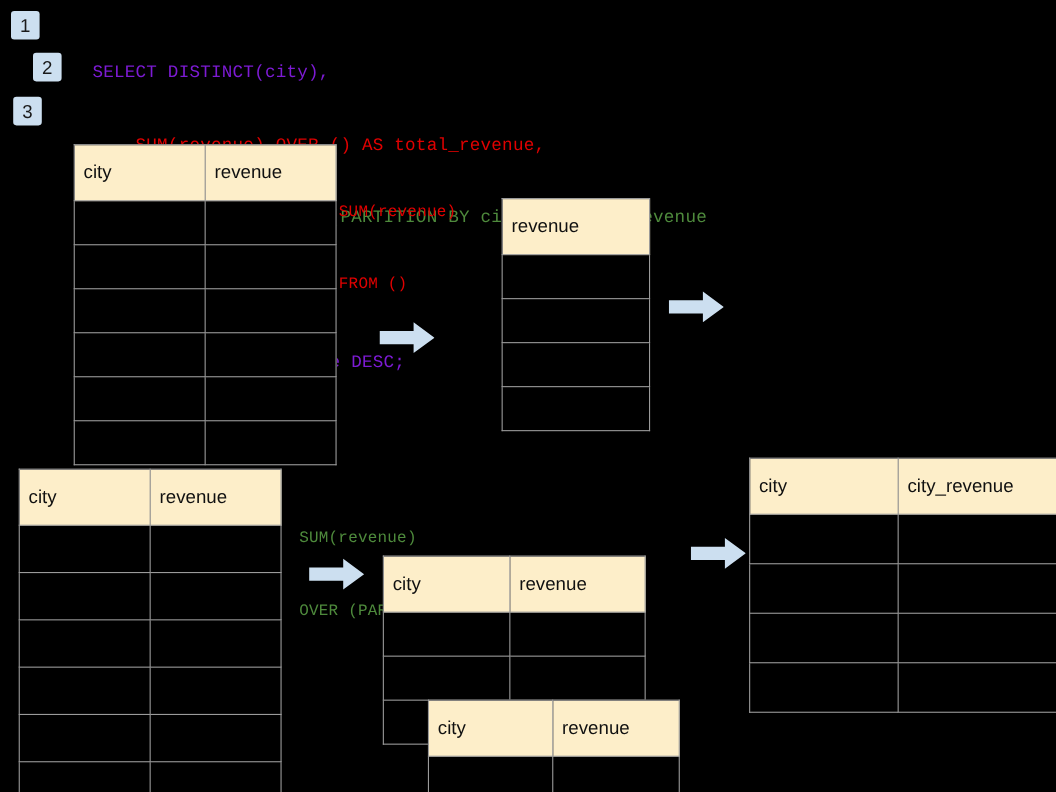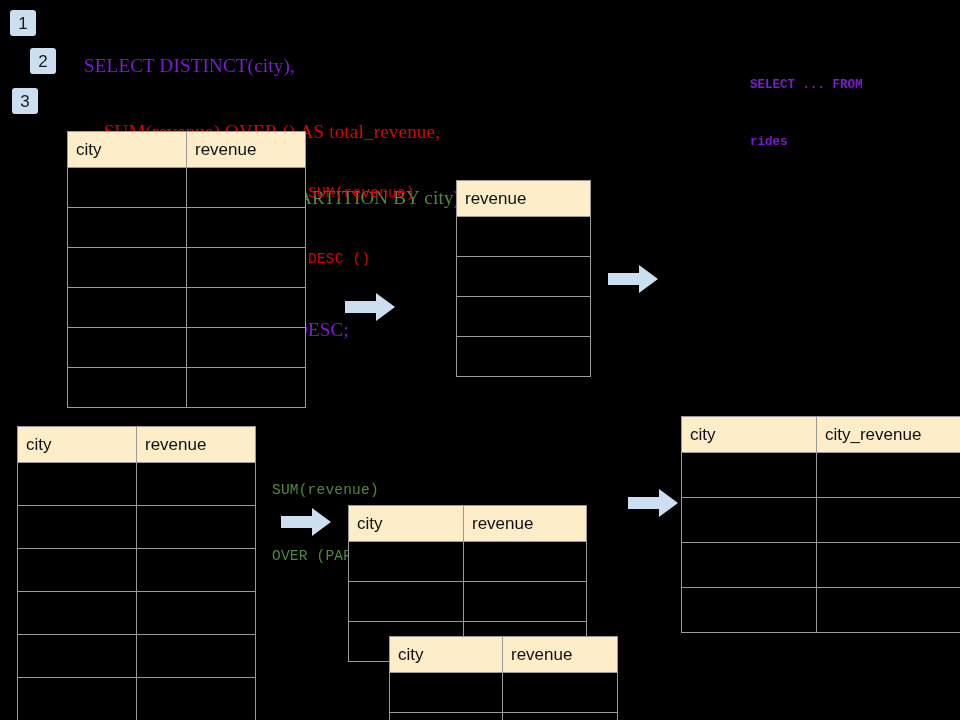--- a/index.html
+++ b/index.html
@@ -26,22 +26,22 @@
     line-height: 1;
     display: flex;
     align-items: center;
     justify-content: center;
     border-radius: 3px;
   }
 
   
   .sql-block {
     position: absolute;
-    font-family: Liberation Serif, serif;
-    font-size: 19px;
+    font-family: Liberation Mono, monospace;
+    font-size: 16px;
     line-height: 22px;
     white-space: pre;
     letter-spacing: 0.2px;
   }
   .sql-line { white-space: pre; }
   .c-purple { color: #7d1bd4; }
   .c-red    { color: #e00000; }
   .c-green  { color: #4e8a3c; }
 
   
@@ -64,21 +64,21 @@
 
   
   .tbl {
     position: absolute;
     border-collapse: collapse;
     table-layout: fixed;
     background: #000000;
   }
   .tbl th, .tbl td {
     border: 1px solid #9a9a9a;
-    padding: 0;
+    padding: 15px;
     margin: 0;
   }
   .tbl th {
     background: #fdeec9;
     color: #101010;
     font-family: "Liberation Sans", sans-serif;
     font-weight: normal;
     font-size: 17px;
     text-align: left;
     padding-left: 8px;
@@ -104,28 +104,24 @@
   <div class="step-badge" style="left:12px; top:88px; width:26px; height:26px;">3</div>
 
   <div class="sql-block" style="left:84px; top:11px;">
     <div class="sql-line c-purple">SELECT DISTINCT(city),</div>
     <div class="sql-line c-red">    SUM(revenue) OVER () AS total_revenue,</div>
     <div class="sql-line c-green">    SUM(revenue) OVER (PARTITION BY city) as city_revenue</div>
     <div class="sql-line c-purple">  FROM rides</div>
     <div class="sql-line c-purple">  ORDER by city_revenue DESC;</div>
   </div>
 
-  <div class="annot-sm c-purple" style="left:750px; top:38px;">
-    <div>SELECT ... FROM</div>
-    <div>rides</div>
-  </div>
 
   <div class="annot c-red" style="left:308px; top:138px;">
     <div>SUM(revenue)</div>
-    <div>DESC ()</div>
+    <div>FROM ()</div>
   </div>
 
   <div class="annot c-green" style="left:272px; top:435px;">
     <div>SUM(revenue)</div>
     <div>OVER (PARTITION</div>
   </div>
 
   <table class="tbl" style="left:67px; top:131px; width:238px;">
     <thead>
       <tr>

